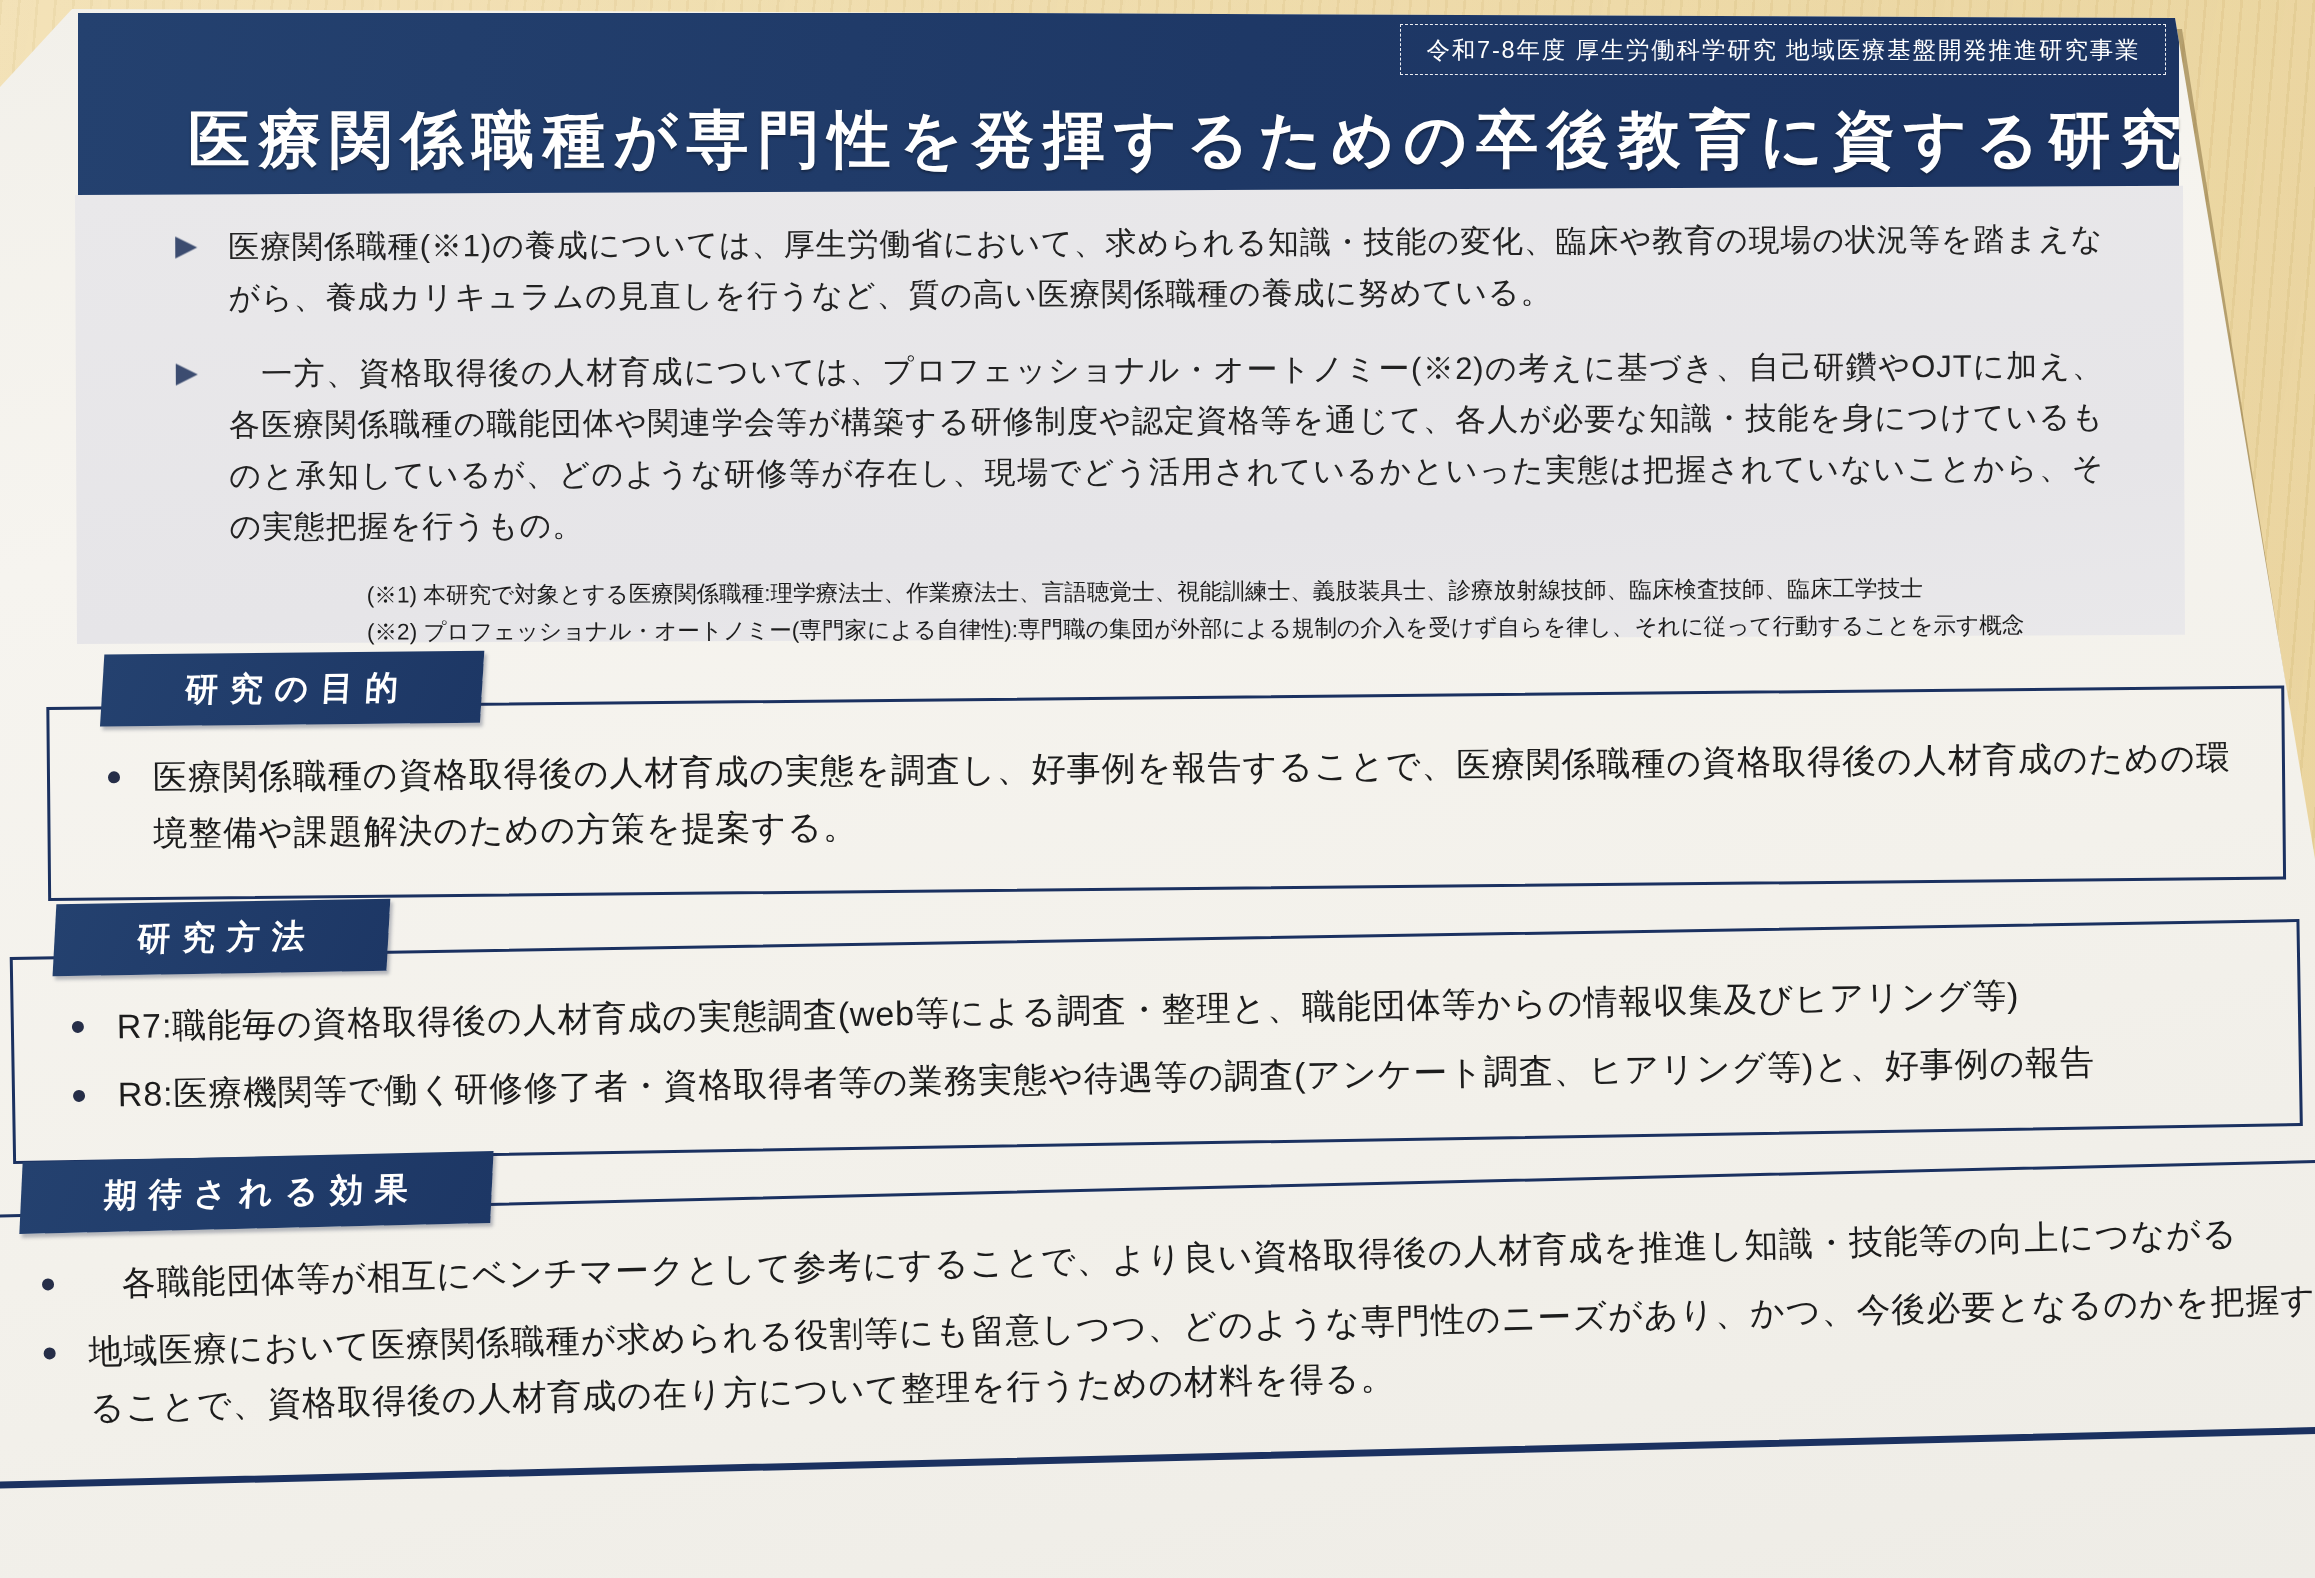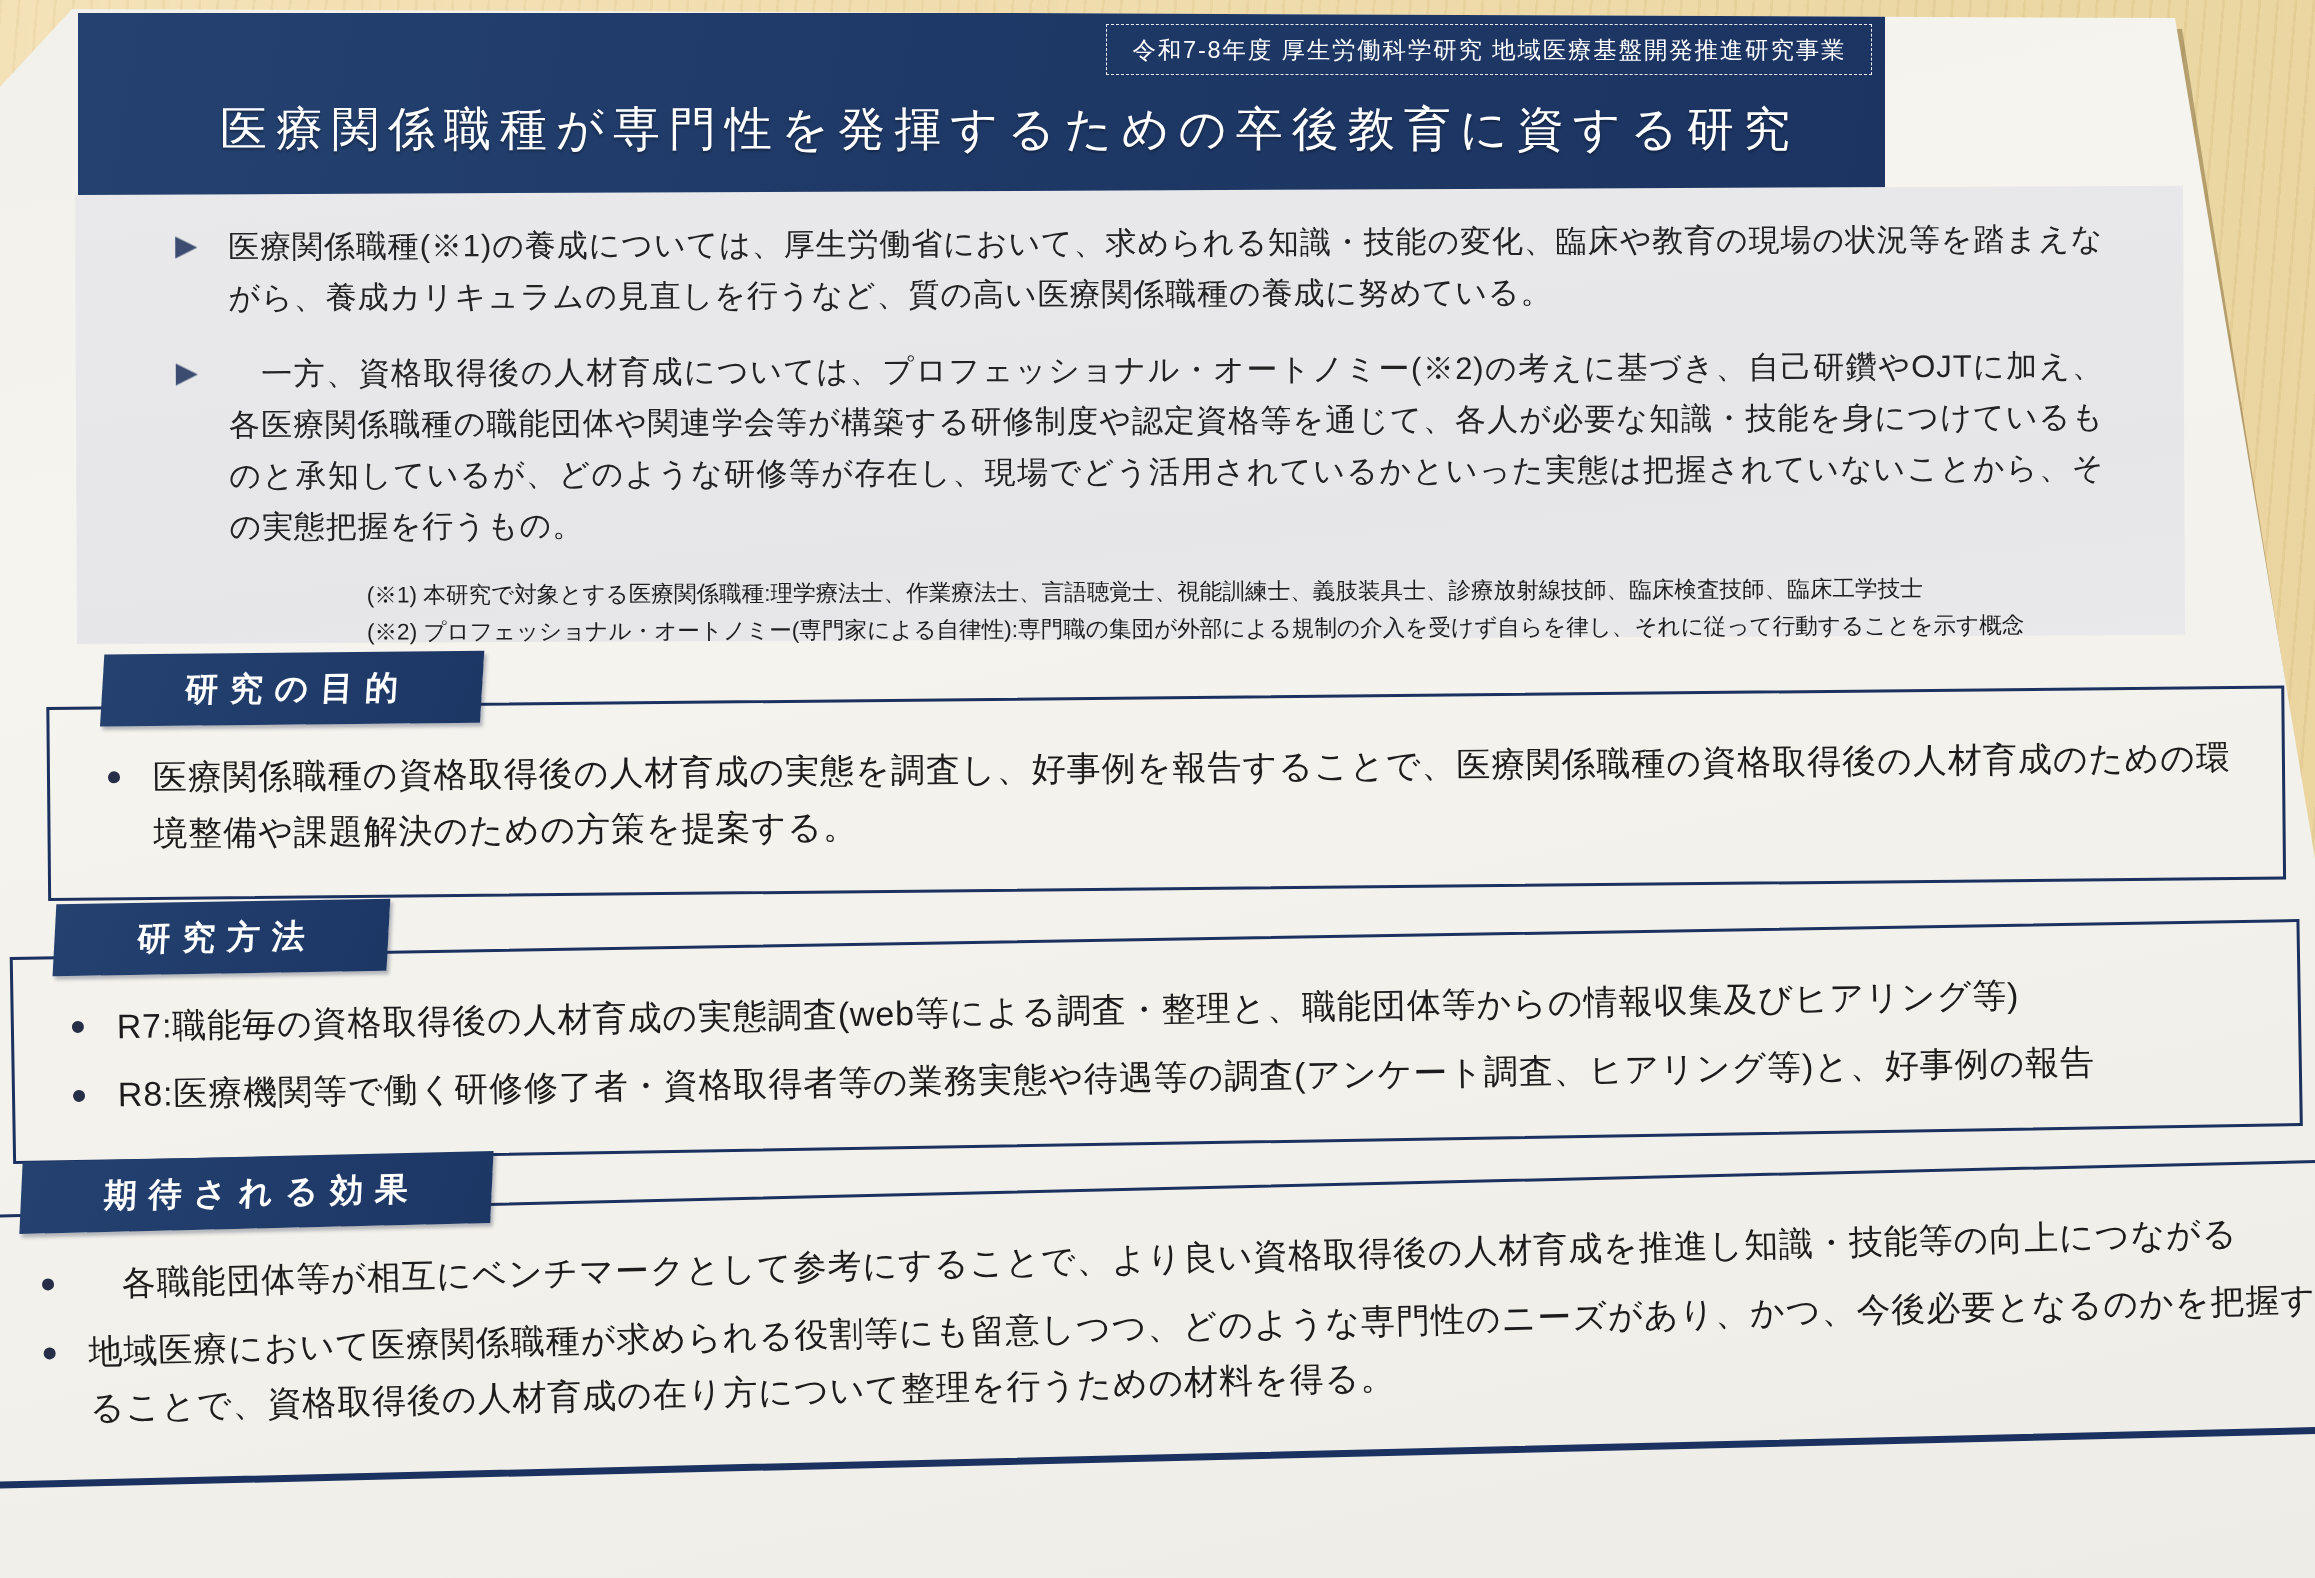--- a/index.html
+++ b/index.html
@@ -16,34 +16,33 @@
     position:absolute;inset:0;background:rgba(95,70,25,.38);filter:blur(8.1px);
     clip-path:polygon(65px 18px, 2182px 29px, 2316px 877px, 2316px 1579px, 0px 1579px, 0px 94px);
   }
   #paper{
     position:absolute;inset:0;
     background:linear-gradient(168deg,#f2f0ea 0%,#f6f4ef 28%,#f3f1eb 62%,#eeece6 100%);
     clip-path:polygon(72px 9px, 2175px 18px, 2316px 865px, 2316px 1579px, 0px 1579px, 0px 87px);
   }
   
   #header-band{
-    position:absolute;left:78px;top:12.7px;width:1807px;height:183px;
+    position:absolute;left:78px;top:12.7px;width:2101px;height:183px;
     background:linear-gradient(100deg,#24416f 0%,#1e3866 55%,#1c3462 100%);
   }
   #project-badge{
     position:absolute;top:11.8px;right:12.7px;
     color:#fff;font-size:23.5px;letter-spacing:1.8px;font-weight:500;
     border:1.8px dashed rgba(255,255,255,.92);
     padding:8.1px 25px;white-space:nowrap;
   }
   #page-title{
     position:absolute;left:110px;top:85px;
-    color:#fff;font-size:47px;font-weight:400;letter-spacing:9px;white-space:nowrap;
+    color:#fff;font-size:62px;font-weight:700;letter-spacing:9px;white-space:nowrap;
     text-shadow:0 1.8px 2.7px rgba(0,0,0,.35);
-    margin-left:32px;
   }
   
   #summary-panel{
     position:absolute;left:76px;top:195px;width:2108px;height:449px;
     background:linear-gradient(175deg,#e9e8ea 0%,#e6e5e8 70%,#e9e8ea 100%);
     transform:rotate(-0.25deg);transform-origin:left center;
     padding:27px 80px 0 100px;box-sizing:border-box;
     color:#222;
   }
   .sum-row{display:flex;gap:31px;margin-bottom:25px;}

